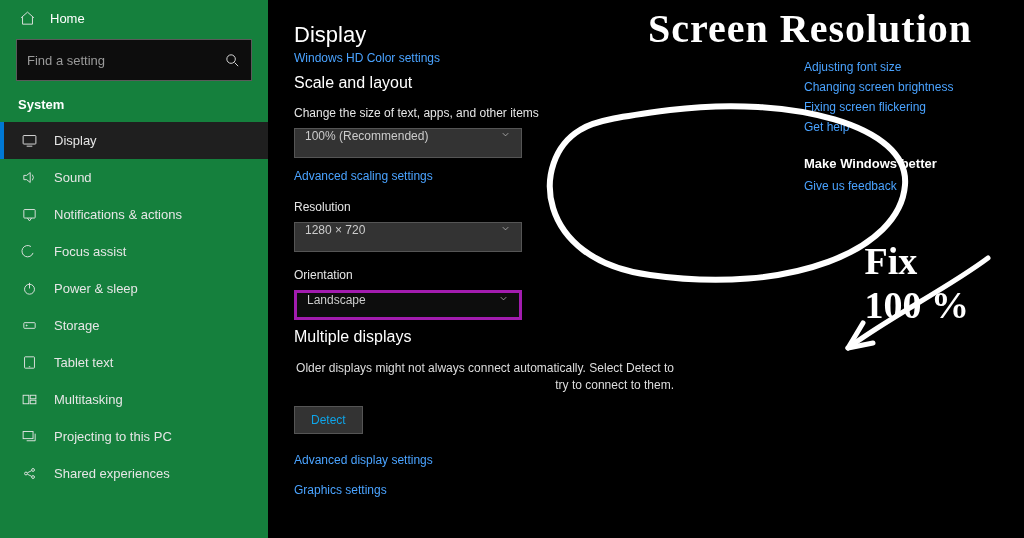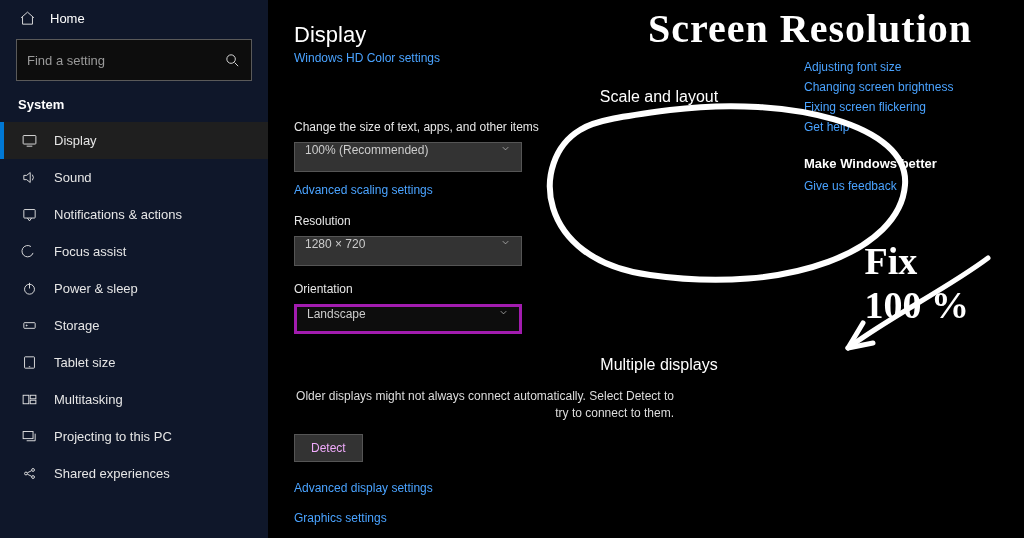--- a/index.html
+++ b/index.html
@@ -1,38 +1,38 @@
 <!DOCTYPE html>
 <html><head>
 <meta charset="utf-8">
 <style>
   * { box-sizing: border-box; margin: 0; padding: 0; }
   html, body { width: 1024px; height: 538px; overflow: hidden; background:#000; font-family: "Segoe UI", Arial, sans-serif; color:#fff; }
   .app { display:flex; width:100%; height:100%; }
   
-  .sidebar { width:268px; background:#0f172a; padding:6px 0 16px 0; border-right:0; }
+  .sidebar { width:268px; background:#15803d; padding:6px 0 16px 0; border-right:0; }
   .home-row { display:flex; align-items:center; padding:4px 18px 10px 18px; font-size:13px; gap:14px;}
   .search { margin:2px 16px 12px 16px; height:42px; border:1px solid #5a5a5a; background:#0d0d0d; display:flex; align-items:center; padding:0 10px; color:#9a9a9a; font-size:13px; justify-content:space-between;}
   .sys-title { padding:4px 18px 10px 18px; font-size:13px; font-weight:600;}
   .nav-item { display:flex; align-items:center; gap:16px; padding:10px 18px 10px 20px; font-size:13px; color:#e6e6e6; cursor:pointer; position:relative;}
   .nav-item.active { background:#1f1f1f; }
   .nav-item.active::before { content:""; position:absolute; left:0; top:0; bottom:0; width:4px; background:#0078d4;}
   .ic { width:18px; display:flex; justify-content:center; color:#e6e6e6;}
   .ic svg { width:17px; height:17px; stroke:#e6e6e6; fill:none; stroke-width:1.3;}
   
   .main { flex:1; padding:0 0 0 26px; background:#000; position:relative; overflow:hidden;}
   .page-title { font-size:22px; font-weight:400; margin-top:22px;}
   .link { color:#4aa3ff; font-size:12px; display:inline-block; cursor:pointer;}
-  .section-h { font-size:16px; margin-top:22px; margin-bottom:14px;text-align:center;}
+  .section-h { font-size:16px; margin-top:8px; margin-bottom:14px;}
   .lbl { font-size:12px; color:#e6e6e6; margin-bottom:8px; display:block;}
   .dropdown { width:228px; height:30px; background:#333; border:1px solid #555; display:flex; justify-content:space-between; padding:0 10px; font-size:12px; color:#ccc; cursor:pointer;}
   .dropdown.clear { background:#0d0d0d; border:3px solid #a21caf;}
   .chev svg { width:11px; height:11px; stroke:#ccc; fill:none; stroke-width:1.5;}
   .para { font-size:12px; color:#ddd; max-width:380px; line-height:1.4; margin-bottom:12px;text-align:right;}
-  .btn { display:inline-block; background:#333; border:1px solid #555; color:#f0abfc; font-size:12px; padding:6px 16px; cursor:pointer;}
+  .btn { display:inline-block; background:#333; border:1px solid #555; color:#0ea5e9; font-size:12px; padding:6px 16px; cursor:pointer;}
   .spacer8{height:8px;} .spacer12{height:12px;} .spacer16{height:16px;}
   
   .rightcol { position:absolute; right:20px; top:60px; width:200px; font-size:12px;}
   .rightcol .link { display:block; margin-bottom:6px;}
   .rightcol .rh { font-size:13px; font-weight:600; margin:22px 0 8px 0;}
   
   .overlay-title { position:absolute; left:380px; top:5px; font-size:40px; font-weight:800; font-family:"Comic Sans MS","Segoe UI",cursive; letter-spacing:1px;}
   .overlay-fix { position:absolute; right:55px; top:240px; text-align:left; font-family:"Comic Sans MS","Segoe UI",cursive; font-size:38px; font-weight:800; line-height:1.15;}
   
   .scribble { position:absolute; left:272px; top:100px; width:380px; height:190px; pointer-events:none;}
@@ -118,21 +118,21 @@
         </span>
       <span>Storage</span>
     </div>
     <div class="nav-item">
       <span class="ic">
           <svg viewBox="0 0 24 24">
             <rect x="5" y="4" width="14" height="16" rx="1"></rect>
             <path d="M11 18 H13"></path>
           </svg>
         </span>
-      <span>Tablet size</span>
+      <span>Tablet text</span>
     </div>
     <div class="nav-item">
       <span class="ic">
           <svg viewBox="0 0 24 24">
             <rect x="3" y="6" width="8" height="12"></rect>
             <rect x="13" y="6" width="8" height="5"></rect>
             <rect x="13" y="13" width="8" height="5"></rect>
           </svg>
         </span>
       <span>Multitasking</span>

